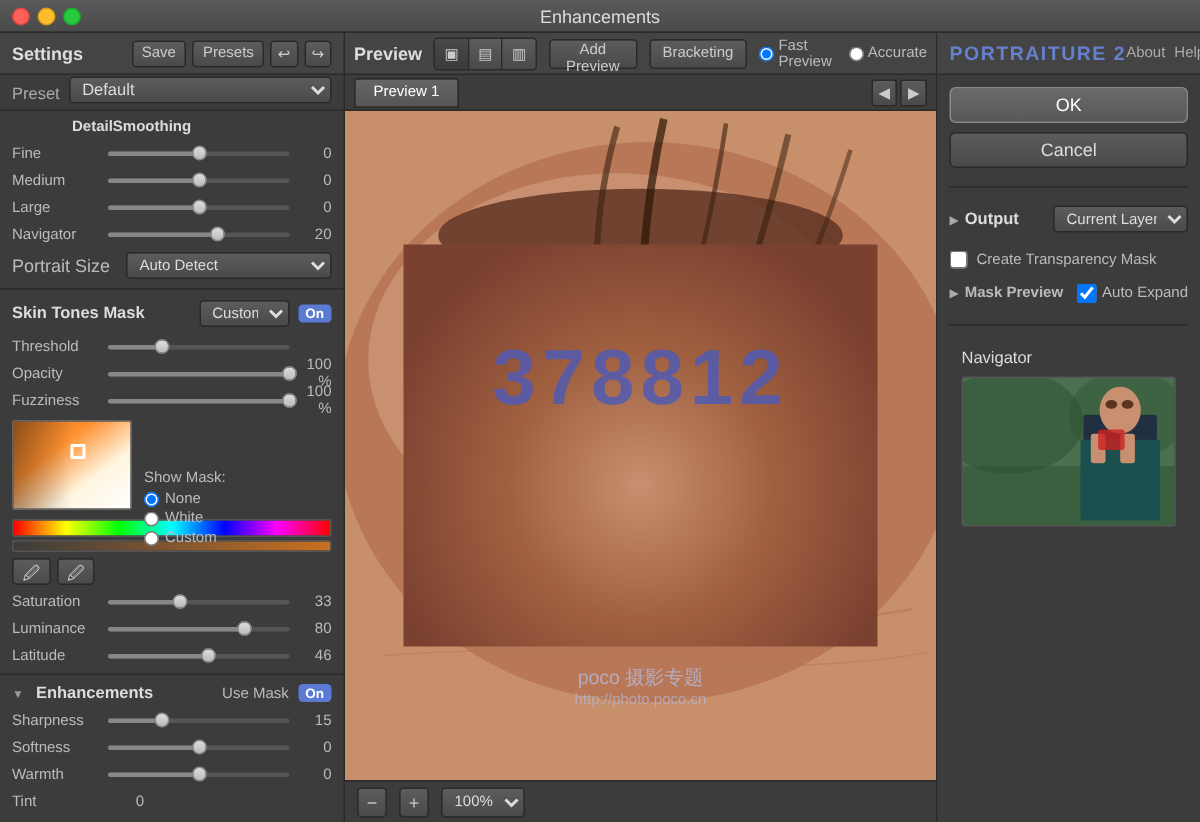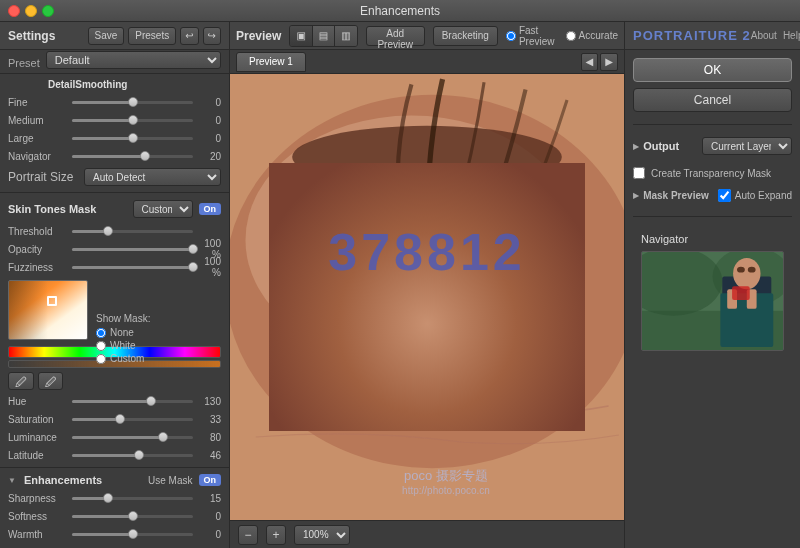--- a/index.html
+++ b/index.html
@@ -430,25 +430,24 @@
       position: absolute;
       top: 20%;
       left: 10%;
       right: 10%;
       bottom: 20%;
       background: radial-gradient(ellipse at 50% 60%, #c89070 0%, #a06040 40%, #7a4030 80%);
     }
 
     .watermark {
       position: absolute;
-      bottom: 24px;
+      bottom: 48px;
       left: 50%;
       transform: translateX(-50%);
       text-align: center;
-      margin-left: 19px;
     }
     .watermark-main {
       font-size: 13px;
       color: rgba(180,180,210,0.85);
       font-family: Arial, sans-serif;
     }
     .watermark-url {
       font-size: 10px;
       color: rgba(180,180,210,0.75);
     }
@@ -761,28 +760,20 @@
         </div>
       </div>
       <div class="hue-strip"></div>
       <div class="alpha-strip"></div>
       <div class="eyedropper-row">
         <button class="eyedropper-btn">🖉</button>
         <button class="eyedropper-btn">🖉</button>
       </div>
 
       <div class="slider-row">
-        <span class="slider-label">Hue</span>
-        <div class="slider-track">
-          <div class="slider-fill" style="width:65%"></div>
-          <div class="slider-thumb" style="left:65%"></div>
-        </div>
-        <span class="slider-value">130</span>
-      </div>
-      <div class="slider-row">
         <span class="slider-label">Saturation</span>
         <div class="slider-track">
           <div class="slider-fill" style="width:40%"></div>
           <div class="slider-thumb" style="left:40%"></div>
         </div>
         <span class="slider-value">33</span>
       </div>
       <div class="slider-row">
         <span class="slider-label">Luminance</span>
         <div class="slider-track">

